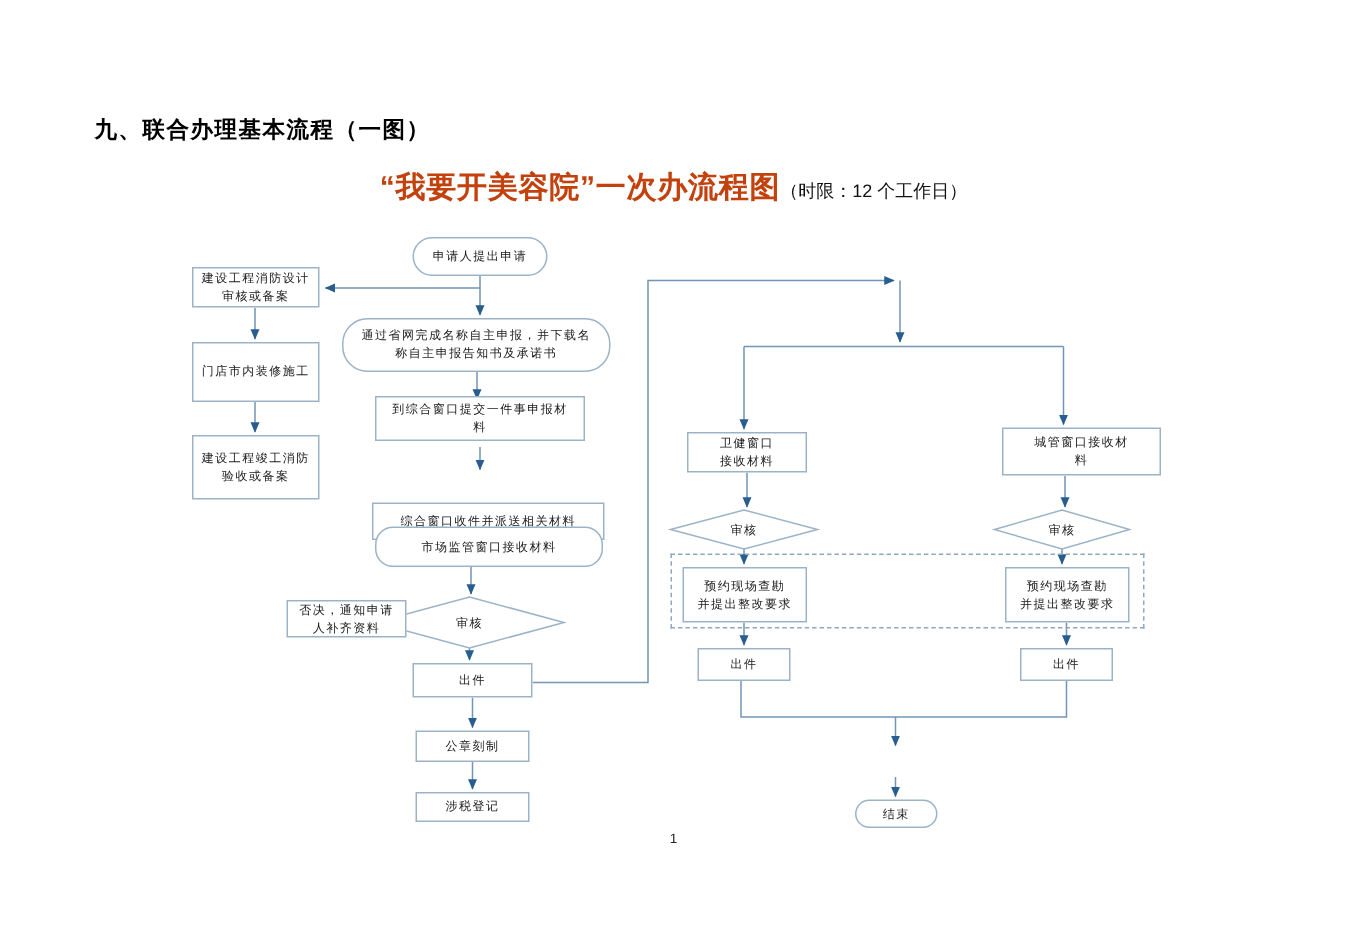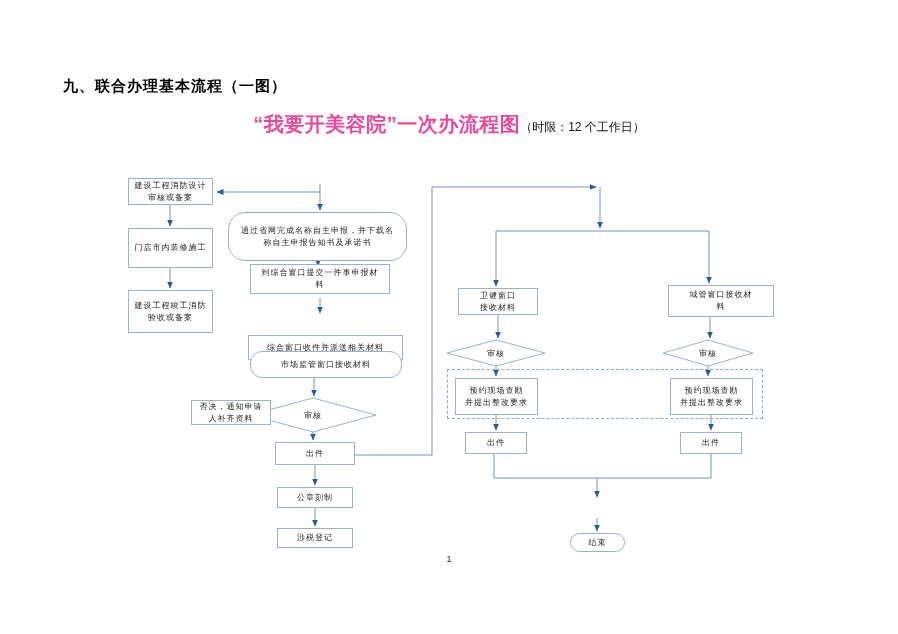--- a/index.html
+++ b/index.html
@@ -12,21 +12,21 @@
     overflow:hidden;
   }
   #doc-heading{
     position:absolute;left:63px;top:77px;
     font-size:15px;font-weight:bold;letter-spacing:1px;color:#000;
   }
   #chart-title{
     position:absolute;left:0;top:111px;width:898px;
     text-align:center;white-space:nowrap;
   }
-  #chart-title .main{font-size:20px;font-weight:bold;color:#ec4899;letter-spacing:0.5px;}
+  #chart-title .main{font-size:20px;font-weight:bold;color:#c2410c;letter-spacing:0.5px;}
   #chart-title .note{font-size:12px;font-weight:normal;color:#111;}
   #page-num{
     position:absolute;left:0;top:554px;width:898px;
     text-align:center;font-size:9px;color:#222;
   }
   svg.connectors{position:absolute;left:0;top:0;pointer-events:none;}
   .node{
     position:absolute;
     box-sizing:border-box;
     border:1px solid #9cb3c7;
@@ -95,30 +95,31 @@
     </g>
     <g stroke="#9cb3c7" stroke-width="1" fill="#ffffff">
       <polygon points="250,415 313,398 376,415 313,432"></polygon>
       <polygon points="447,353 496,340 545,353 496,366"></polygon>
       <polygon points="663,353 708,340 753,353 708,366"></polygon>
     </g>
   </svg>
 
   <div class="dashed-box" style="left:447px;top:369px;width:316px;height:50px;"></div>
 
+  <div class="node oval" style="left:275px;top:158px;width:90px;height:26px;">申请人提出申请</div>
 
   <div class="node" style="left:128px;top:178px;width:85px;height:27px;">建设工程消防设计
 审核或备案</div>
 
   <div class="node" style="left:128px;top:228px;width:85px;height:40px;">门店市内装修施工</div>
 
   <div class="node" style="left:128px;top:290px;width:85px;height:43px;">建设工程竣工消防
 验收或备案</div>
 
-  <div class="node" style="left:228px;top:212px;width:179px;height:49px;border-radius:17px;">通过省网完成名称自主申报，并下载名
+  <div class="node" style="left:228px;top:212px;width:179px;height:36px;border-radius:17px;">通过省网完成名称自主申报，并下载名
 称自主申报告知书及承诺书</div>
 
   <div class="node" style="left:250px;top:264px;width:140px;height:30px;">到综合窗口提交一件事申报材
 料</div>
 
   <div class="node" style="left:248px;top:315px;width:155px;height:25px;margin-top:20px;">综合窗口收件并派送相关材料</div>
 
   <div class="node" style="left:250px;top:351px;width:152px;height:27px;border-radius:12px;">市场监管窗口接收材料</div>
 
   <div class="diamond-label" style="left:253px;top:399px;width:120px;height:32px;">审核</div>

